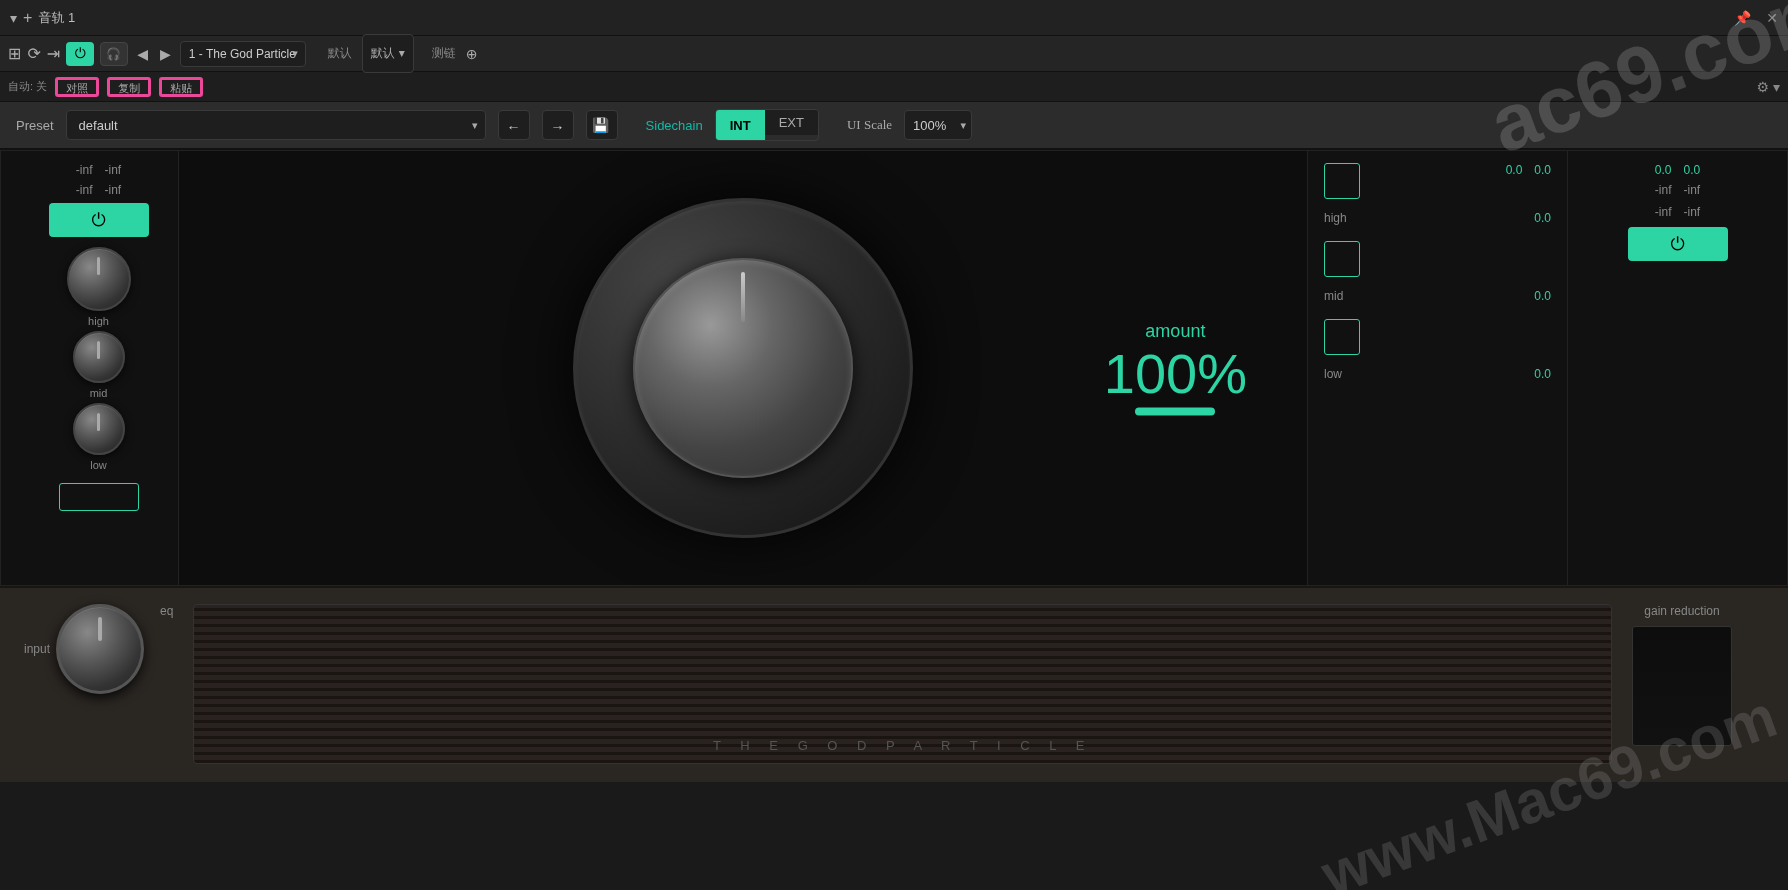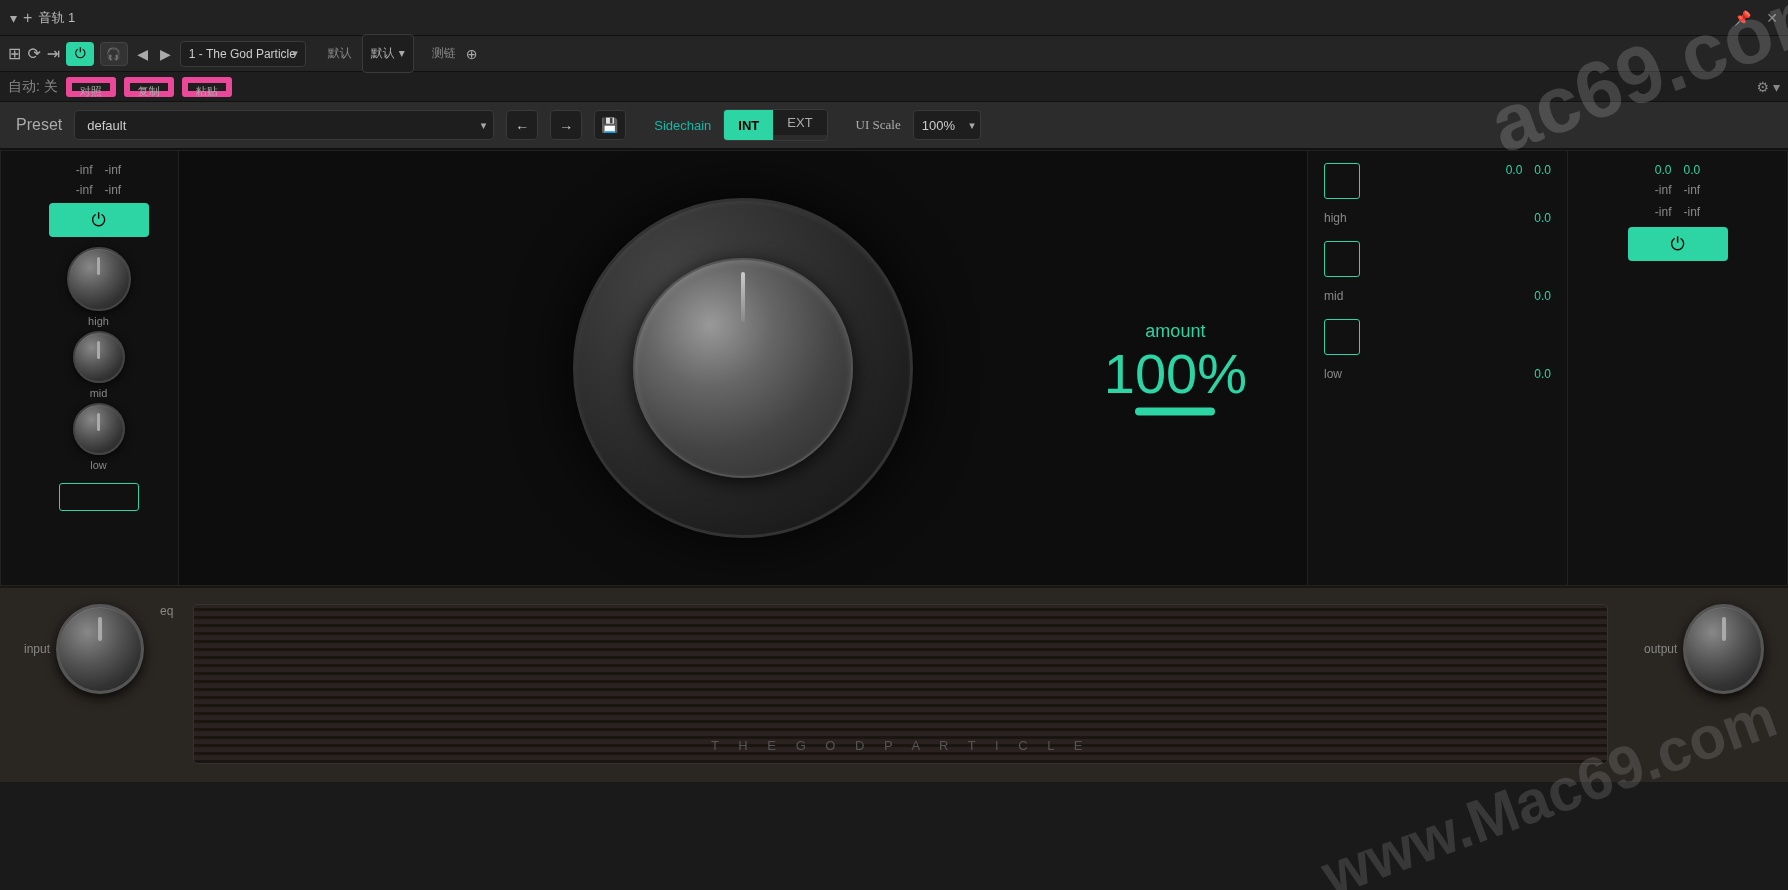--- a/index.html
+++ b/index.html
@@ -62,21 +62,21 @@
       background: #1e1e1e;
       height: 30px;
       display: flex;
       align-items: center;
       padding: 0 8px;
       gap: 8px;
       border-bottom: 1px solid #111;
     }
     .auto-btn {
       background: none;
-      border: 6px solid #ec4899;
+      border: 3px solid #ec4899;
       border-radius: 3px;
       color: #aaa;
       font-size: 11px;
       padding: 1px 8px;
       cursor: pointer;
       height: 20px;
     }
     .gear-icon-right {
       margin-left: auto;
       color: #888;
@@ -89,21 +89,21 @@
       background: #2c2c2c;
       height: 48px;
       display: flex;
       align-items: center;
       padding: 0 16px;
       gap: 12px;
       border-bottom: 2px solid #111;
     }
     .preset-label {
       color: #aaa;
-      font-size: 16px;
+      font-size: 13px;
     }
     .preset-select {
       background: #1e1e1e;
       border: 1px solid #3a3a3a;
       border-radius: 4px;
       color: #ccc;
       font-size: 13px;
       padding: 4px 12px;
       height: 30px;
       width: 420px;
@@ -582,21 +582,21 @@
   </div>
   <span style="margin-left:16px;color:#888;font-size:12px;">默认</span>
   <div style="background:#1e1e1e;border:1px solid #3a3a3a;border-radius:4px;padding:10px 8px;font-size:12px;color:#aaa;margin-left:4px;display:inline-block;">
     <span>默认</span><span style="margin-left:4px;">▾</span>
   </div>
   <span style="margin-left:12px;color:#888;font-size:12px;">测链</span>
   <span style="color:#aaa;font-size:14px;cursor:pointer;margin-left:4px;">⊕</span>
 </div>
 
 <div class="auto-bar">
-  <span style="color:#888;font-size:14px;">自动: 关</span>
+  <span style="color:#888;font-size:11px;">自动: 关</span>
   <button class="auto-btn">对照</button>
   <button class="auto-btn">复制</button>
   <button class="auto-btn">粘贴</button>
   <span class="gear-icon-right">⚙ ▾</span>
 </div>
 
 <div class="plugin-header">
   <span class="preset-label">Preset</span>
   <div class="preset-wrapper">
     <select class="preset-select">
@@ -723,24 +723,24 @@
   </div>
 
   <div style="display:flex;flex-direction:column;align-items:center;margin-top:0;padding-top:0;margin-left:16px;">
     <span class="bottom-label">eq</span>
   </div>
 
   <div class="grille-area">
     <div class="grille-brand">T H E   G O D   P A R T I C L E</div>
   </div>
 
-
-
-  <div class="bottom-knob-section" style="margin-left:16px;">
-    <span class="bottom-label">output</span>
-    <div class="bottom-knob"></div>
-  </div>
+  <div style="display:flex;flex-direction:column;align-items:center;margin-right:32px;">
+    <span class="bottom-label">gain reduction</span>
+    <div style="width:100px;height:120px;background:linear-gradient(to bottom,#0d0d0d,#111);border:1px solid #333;border-radius:3px;margin-top:8px;"></div>
+  </div>
+
+
 </div>
 
 <div class="watermark">
   <div class="watermark-text">ac69.com</div>
   <div class="watermark-text2">www.Mac69.com</div>
 </div>
 
 </body></html>

